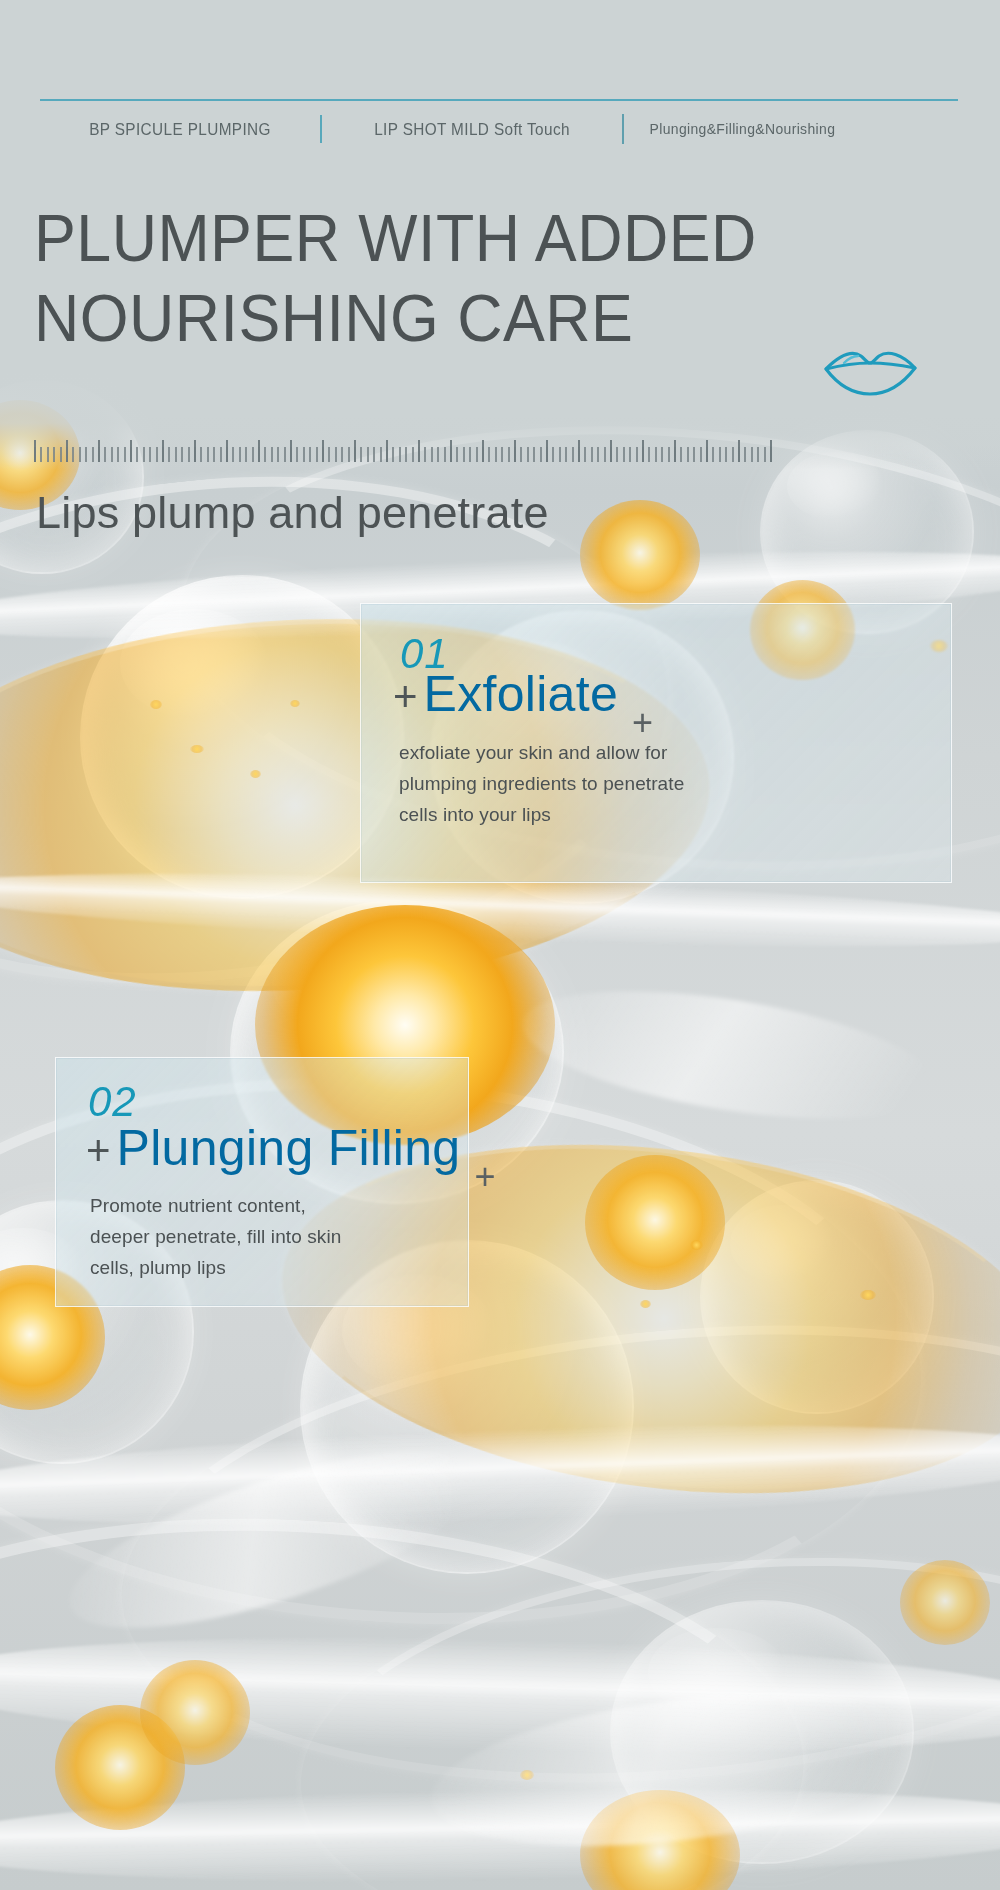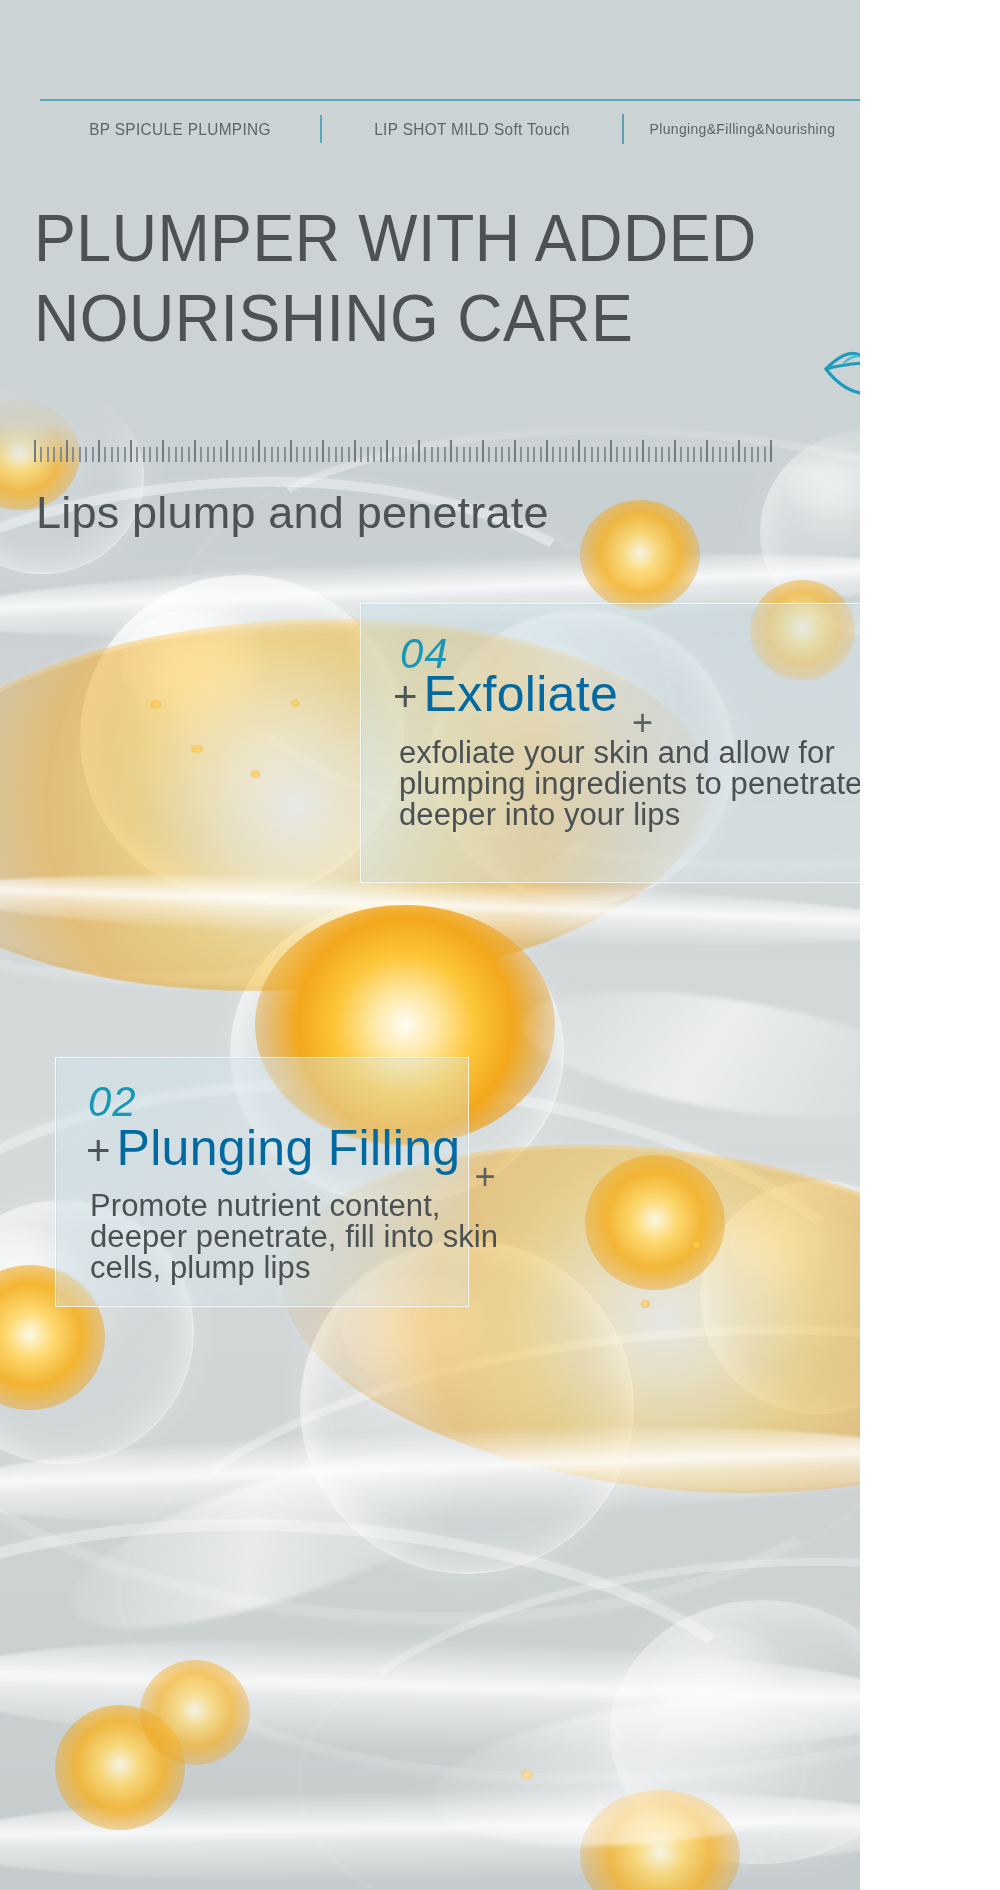--- a/index.html
+++ b/index.html
@@ -1,20 +1,20 @@
 <!DOCTYPE html>
 <html><head>
 <meta charset="utf-8">
 <style>
   html,body{margin:0;padding:0;background:#fff;}
   body{font-family:"Liberation Sans",sans-serif;}
 
   #page{
     position:relative;
-    width:860px;height:1890px;
+    width:1000px;height:1890px;
     overflow:hidden;
     background:#ccd3d4;
   }
 
   
   .bg{position:absolute;inset:0;overflow:hidden;}
 
   .bg-base{
     position:absolute;inset:0;
     background:
@@ -181,21 +181,21 @@
     font-weight:400;
     letter-spacing:.3px;
     margin-left:6px;
     white-space:nowrap;
     font-family:"Liberation Sans",sans-serif;
   }
 
   .feat-body{
     position:absolute;
     color:#4b5153;
-    font-size:31px;
+    font-size:19px;
     line-height:31px;
     font-weight:300;
     letter-spacing:.1px;
     font-family:"Liberation Sans",sans-serif;
   }
   .c01-body{left:399px;top:737px;width:560px;}
   .c02-body{left:90px;top:1190px;width:420px;}
   .feat-body div{white-space:nowrap;}
 
 </style>
@@ -287,30 +287,30 @@
 
   <div class="ruler">
     <div class="majors"></div>
   </div>
 
   <div class="subtitle">
     <div>Lips plump and penetrate</div>
   </div>
 
   <div class="card card-01"></div>
-  <div class="num c01-num">04</div>
+  <div class="num c01-num">01</div>
   <div class="headrow c01-head">
     <span class="plus plus-lead">+</span>
     <span class="feat-title">Exfoliate</span>
     <span class="plus plus-trail">+</span>
   </div>
   <div class="feat-body c01-body">
     <div>exfoliate your skin and allow for</div>
     <div>plumping ingredients to penetrate</div>
-    <div>deeper into your lips</div>
+    <div>cells into your lips</div>
   </div>
 
   <div class="card card-02"></div>
   <div class="num c02-num">02</div>
   <div class="headrow c02-head">
     <span class="plus plus-lead">+</span>
     <span class="feat-title">Plunging Filling</span>
     <span class="plus plus-trail">+</span>
   </div>
   <div class="feat-body c02-body">

